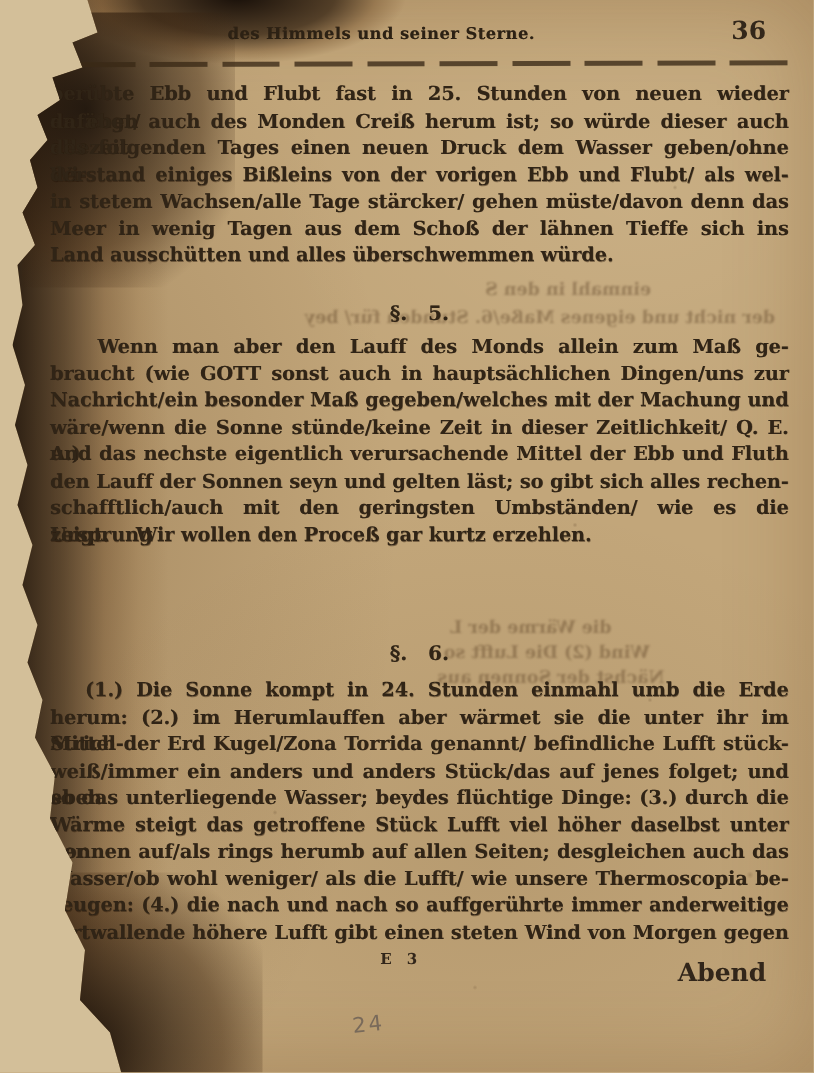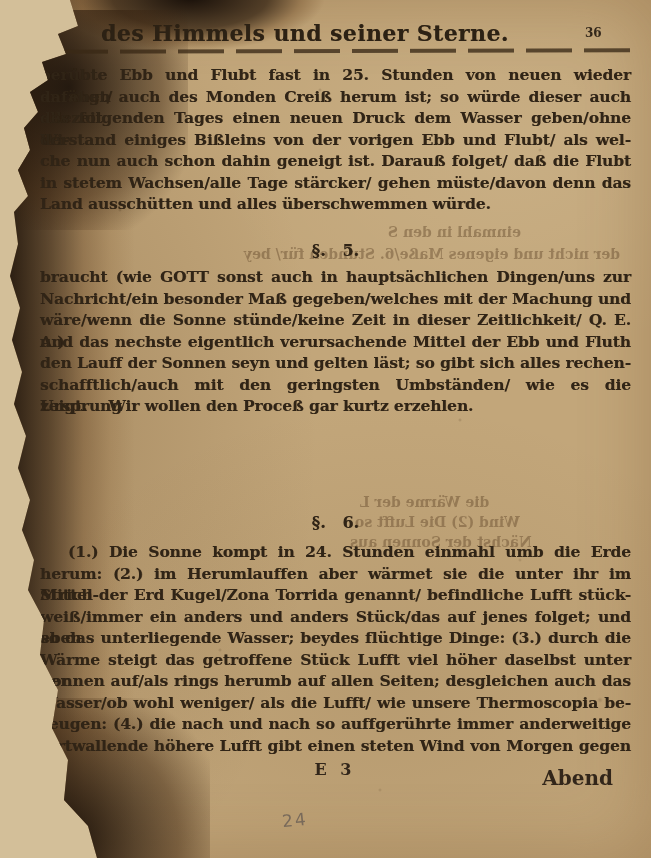--- a/index.html
+++ b/index.html
@@ -52,44 +52,44 @@
   .textcol{position:absolute;left:40px;width:591px;color:#302416;}
   .line{
     font-size:15.5px;font-weight:700;line-height:21.5px;height:21.5px;
     text-align:justify;text-align-last:justify;
     text-shadow:.3px .3px 0 rgba(40,25,10,.45);
     letter-spacing:-.1px;
   }
   .line.last{text-align:center;text-align-last:left;white-space:pre;}
   .runhead{
     position:absolute;top:20px;left:70px;width:470px;text-align:center;
-    font-size:22px;font-weight:700;color:#2c2114;letter-spacing:.4px;
+    font-size:13px;font-weight:700;color:#2c2114;letter-spacing:.4px;
     text-shadow:.3px .3px 0 rgba(40,25,10,.5);
   }
   .folio{
-    position:absolute;top:26px;left:585px;width:40px;
-    font-size:12px;font-weight:700;color:#33271a;
+    position:absolute;top:12px;left:585px;width:40px;
+    font-size:20px;font-weight:700;color:#33271a;
   }
   .rule{
     position:absolute;top:49px;left:62px;width:568px;height:3.5px;opacity:.78;
     background:repeating-linear-gradient(90deg,#3a2a17 0 46px,transparent 46px 58px);
     filter:blur(.3px);
     transform:rotate(-.15deg);
   }
   .sechead{
     position:absolute;left:40px;width:591px;text-align:center;
     font-size:16px;font-weight:700;color:#302416;white-space:pre;
     text-shadow:.3px .3px 0 rgba(40,25,10,.45);
   }
   .indent1{ text-indent:38px;}
   .indent2{ text-indent:28px;}
   .sigrow{position:absolute;left:40px;top:760px;width:591px;height:24px;}
   .sig{
-    position:absolute;left:250px;width:90px;text-align:center;
-    font-size:16px;font-weight:700;color:#32261a;letter-spacing:4px;
+    position:absolute;left:236px;width:90px;text-align:center;
+    font-size:12px;font-weight:700;color:#32261a;letter-spacing:4px;
   }
   .catchword{
     position:absolute;right:18px;top:6px;
     font-size:20px;font-weight:700;color:#32261a;
   }
   .pencil{
     position:absolute;left:282px;top:810px;
     font-family:"DejaVu Sans","Liberation Sans",sans-serif;
     font-size:17px;color:#6e6257;transform:rotate(-6deg);
     letter-spacing:2px;opacity:.85;
@@ -120,27 +120,28 @@
   <div class="bleed" style="left:60px;top:244px;width:560px;">der nicht und eigenes Maße/6. Stunden für/ bey</div>
   <div class="bleed" style="left:360px;top:492px;">die Wärme der L</div>
   <div class="bleed" style="left:355px;top:512px;">Wind (2) Die Lufft so</div>
   <div class="bleed" style="left:350px;top:532px;">Nächst der Sonnen aus</div>
 
   <div class="textcol" style="top:64px;">
     <div class="line">berübte Ebb und Flubt fast in 25. Stunden von neuen wieder anfängt/</div>
     <div class="line">da eben auch des Monden Creiß herum ist; so würde dieser auch allezeit</div>
     <div class="line">des folgenden Tages einen neuen Druck dem Wasser geben/ohne Wi-</div>
     <div class="line">derstand einiges Bißleins von der vorigen Ebb und Flubt/ als wel-</div>
-    <div class="line">che nun auch schon dahin geneigt ist.   Darauß folget/ daß die Flubt</div>
     <div class="line">in stetem Wachsen/alle Tage stärcker/ gehen müste/davon denn das</div>
+    <div class="line">Meer in wenig Tagen aus dem Schoß der lähnen Tieffe sich ins</div>
     <div class="line last">Land ausschütten und alles überschwemmen würde.</div>
   </div>
 
   <div class="sechead" style="top:241px;">§.   5.</div>
   <div class="textcol" style="top:266px;">
+    <div class="line indent1">Wenn man aber den Lauff des Monds allein zum Maß ge-</div>
     <div class="line">braucht (wie GOTT sonst auch in hauptsächlichen Dingen/uns zur</div>
     <div class="line">Nachricht/ein besonder Maß gegeben/welches mit der Machung und</div>
     <div class="line">wäre/wenn die Sonne stünde/keine Zeit in dieser Zeitlichkeit/ Q. E. A.)</div>
     <div class="line">und das nechste eigentlich verursachende Mittel der Ebb und Fluth</div>
     <div class="line">den Lauff der Sonnen seyn und gelten läst; so gibt sich alles rechen-</div>
     <div class="line">schafftlich/auch mit den geringsten Umbständen/ wie es die Ursprung</div>
     <div class="line last">zeigt.    Wir wollen den Proceß gar kurtz erzehlen.</div>
   </div>
 
   <div class="sechead" style="top:513px;">§.   6.</div>

